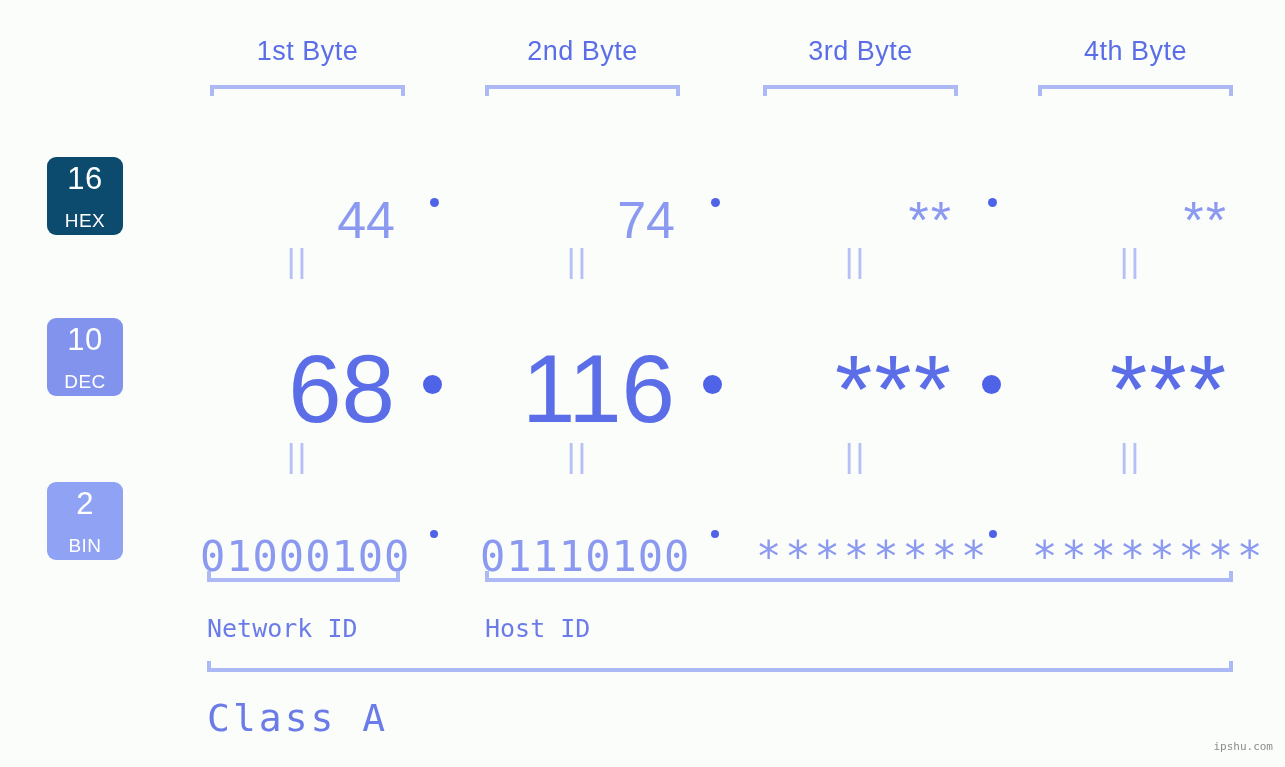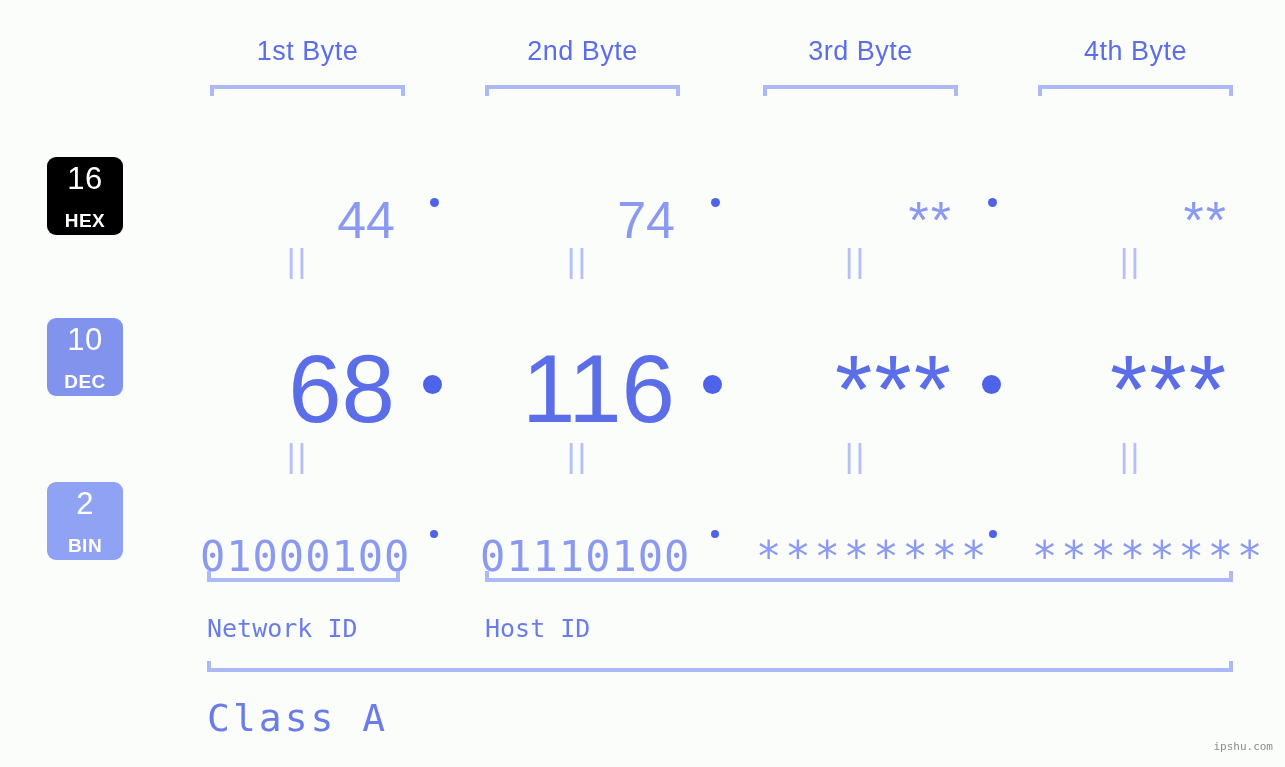--- a/index.html
+++ b/index.html
@@ -63,21 +63,21 @@
     color: #ffffff;
     line-height: 1;
   }
   .base-badge .num {
     font-size: 31px;
     font-weight: 400;
     letter-spacing: 0.5px;
   }
   .base-badge .nm {
     font-size: 19px;
-    font-weight: 700;
+    font-weight: 400;
     margin-top: 17px;
     letter-spacing: 0.5px;
   }
 
   
   .cell {
     position: absolute;
     text-align: right;
     white-space: nowrap;
     line-height: 1;
@@ -155,21 +155,21 @@
   <div class="byte-header" style="left:210px; top:36px; width:195px;">1st Byte</div>
   <div class="byte-header" style="left:485px; top:36px; width:195px;">2nd Byte</div>
   <div class="byte-header" style="left:763px; top:36px; width:195px;">3rd Byte</div>
   <div class="byte-header" style="left:1038px; top:36px; width:195px;">4th Byte</div>
 
   <div class="bracket-down" style="left:210px; top:85px; width:195px;"></div>
   <div class="bracket-down" style="left:485px; top:85px; width:195px;"></div>
   <div class="bracket-down" style="left:763px; top:85px; width:195px;"></div>
   <div class="bracket-down" style="left:1038px; top:85px; width:195px;"></div>
 
-  <div class="base-badge" style="left:47px; top:157px; background:#000000;">
+  <div class="base-badge" style="left:47px; top:157px; background:#0c4a6e;">
     <span class="num">16</span>
     <span class="nm">HEX</span>
   </div>
   <div class="base-badge" style="left:47px; top:318px; background:#8293ed;">
     <span class="num">10</span>
     <span class="nm">DEC</span>
   </div>
   <div class="base-badge" style="left:47px; top:482px; background:#8fa2f3;">
     <span class="num">2</span>
     <span class="nm">BIN</span>

